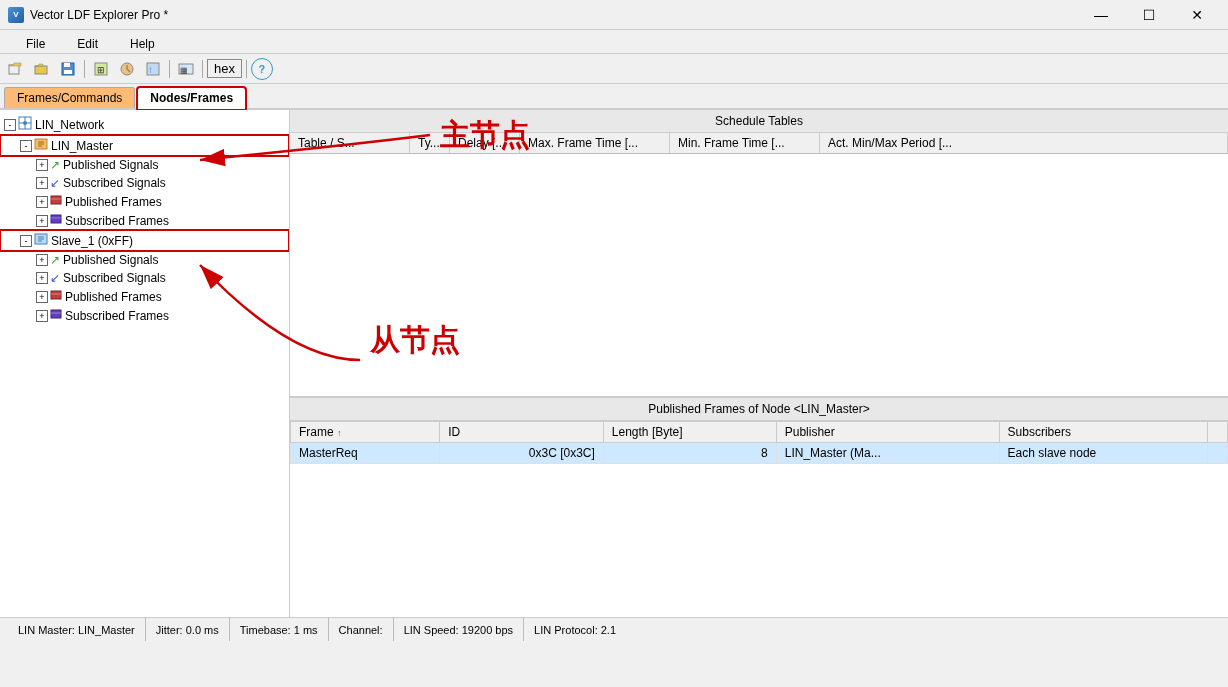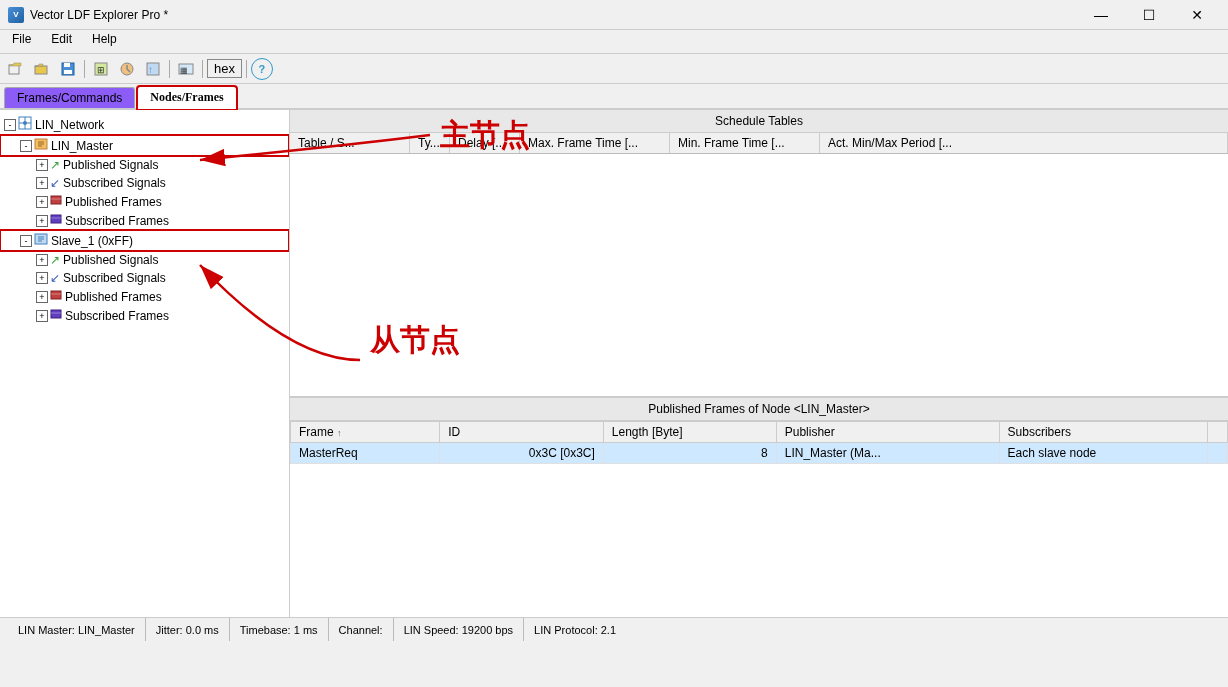--- a/index.html
+++ b/index.html
@@ -39,23 +39,24 @@
       display: flex; align-items: center; justify-content: center;
       cursor: pointer; font-size: 14px;
       border: none; background: transparent;
     }
 
     
     .menu-bar {
       background: #f0f0f0;
       height: 24px;
       display: flex;
-      align-items: flex-start;
-      padding: 0 2px;
+      align-items: flex-end;
+      padding: 0 16px;
       border-bottom: 1px solid #ccc;
+      gap: 12px;
     }
     .menu-item {
       padding: 2px 10px;
       cursor: pointer;
       font-size: 12px;
     }
 
     
     .toolbar {
       background: #f0f0f0;
@@ -102,33 +103,32 @@
       align-items: flex-end;
       padding: 0 4px;
       border-bottom: 2px solid #ccc;
     }
     .tab {
       padding: 3px 12px;
       border: 1px solid #aaa;
       border-bottom: none;
       cursor: pointer;
       font-size: 12px;
-      background: #8b5cf6;
+      background: #fdba74;
       margin-right: 2px;
       border-radius: 3px 3px 0 0;
     }
     .tab.active {
       background: white;
       border-color: #aaa;
       border-bottom: 2px solid white;
       margin-bottom: -2px;
       font-weight: bold;
       outline: 2px solid #cc0000;
       outline-offset: -1px;
-      font-family: Liberation Serif, serif;
     }
 
     
     .main-content {
       display: flex;
       height: calc(687px - 30px - 24px - 30px - 26px - 24px);
       
     }
 
     

